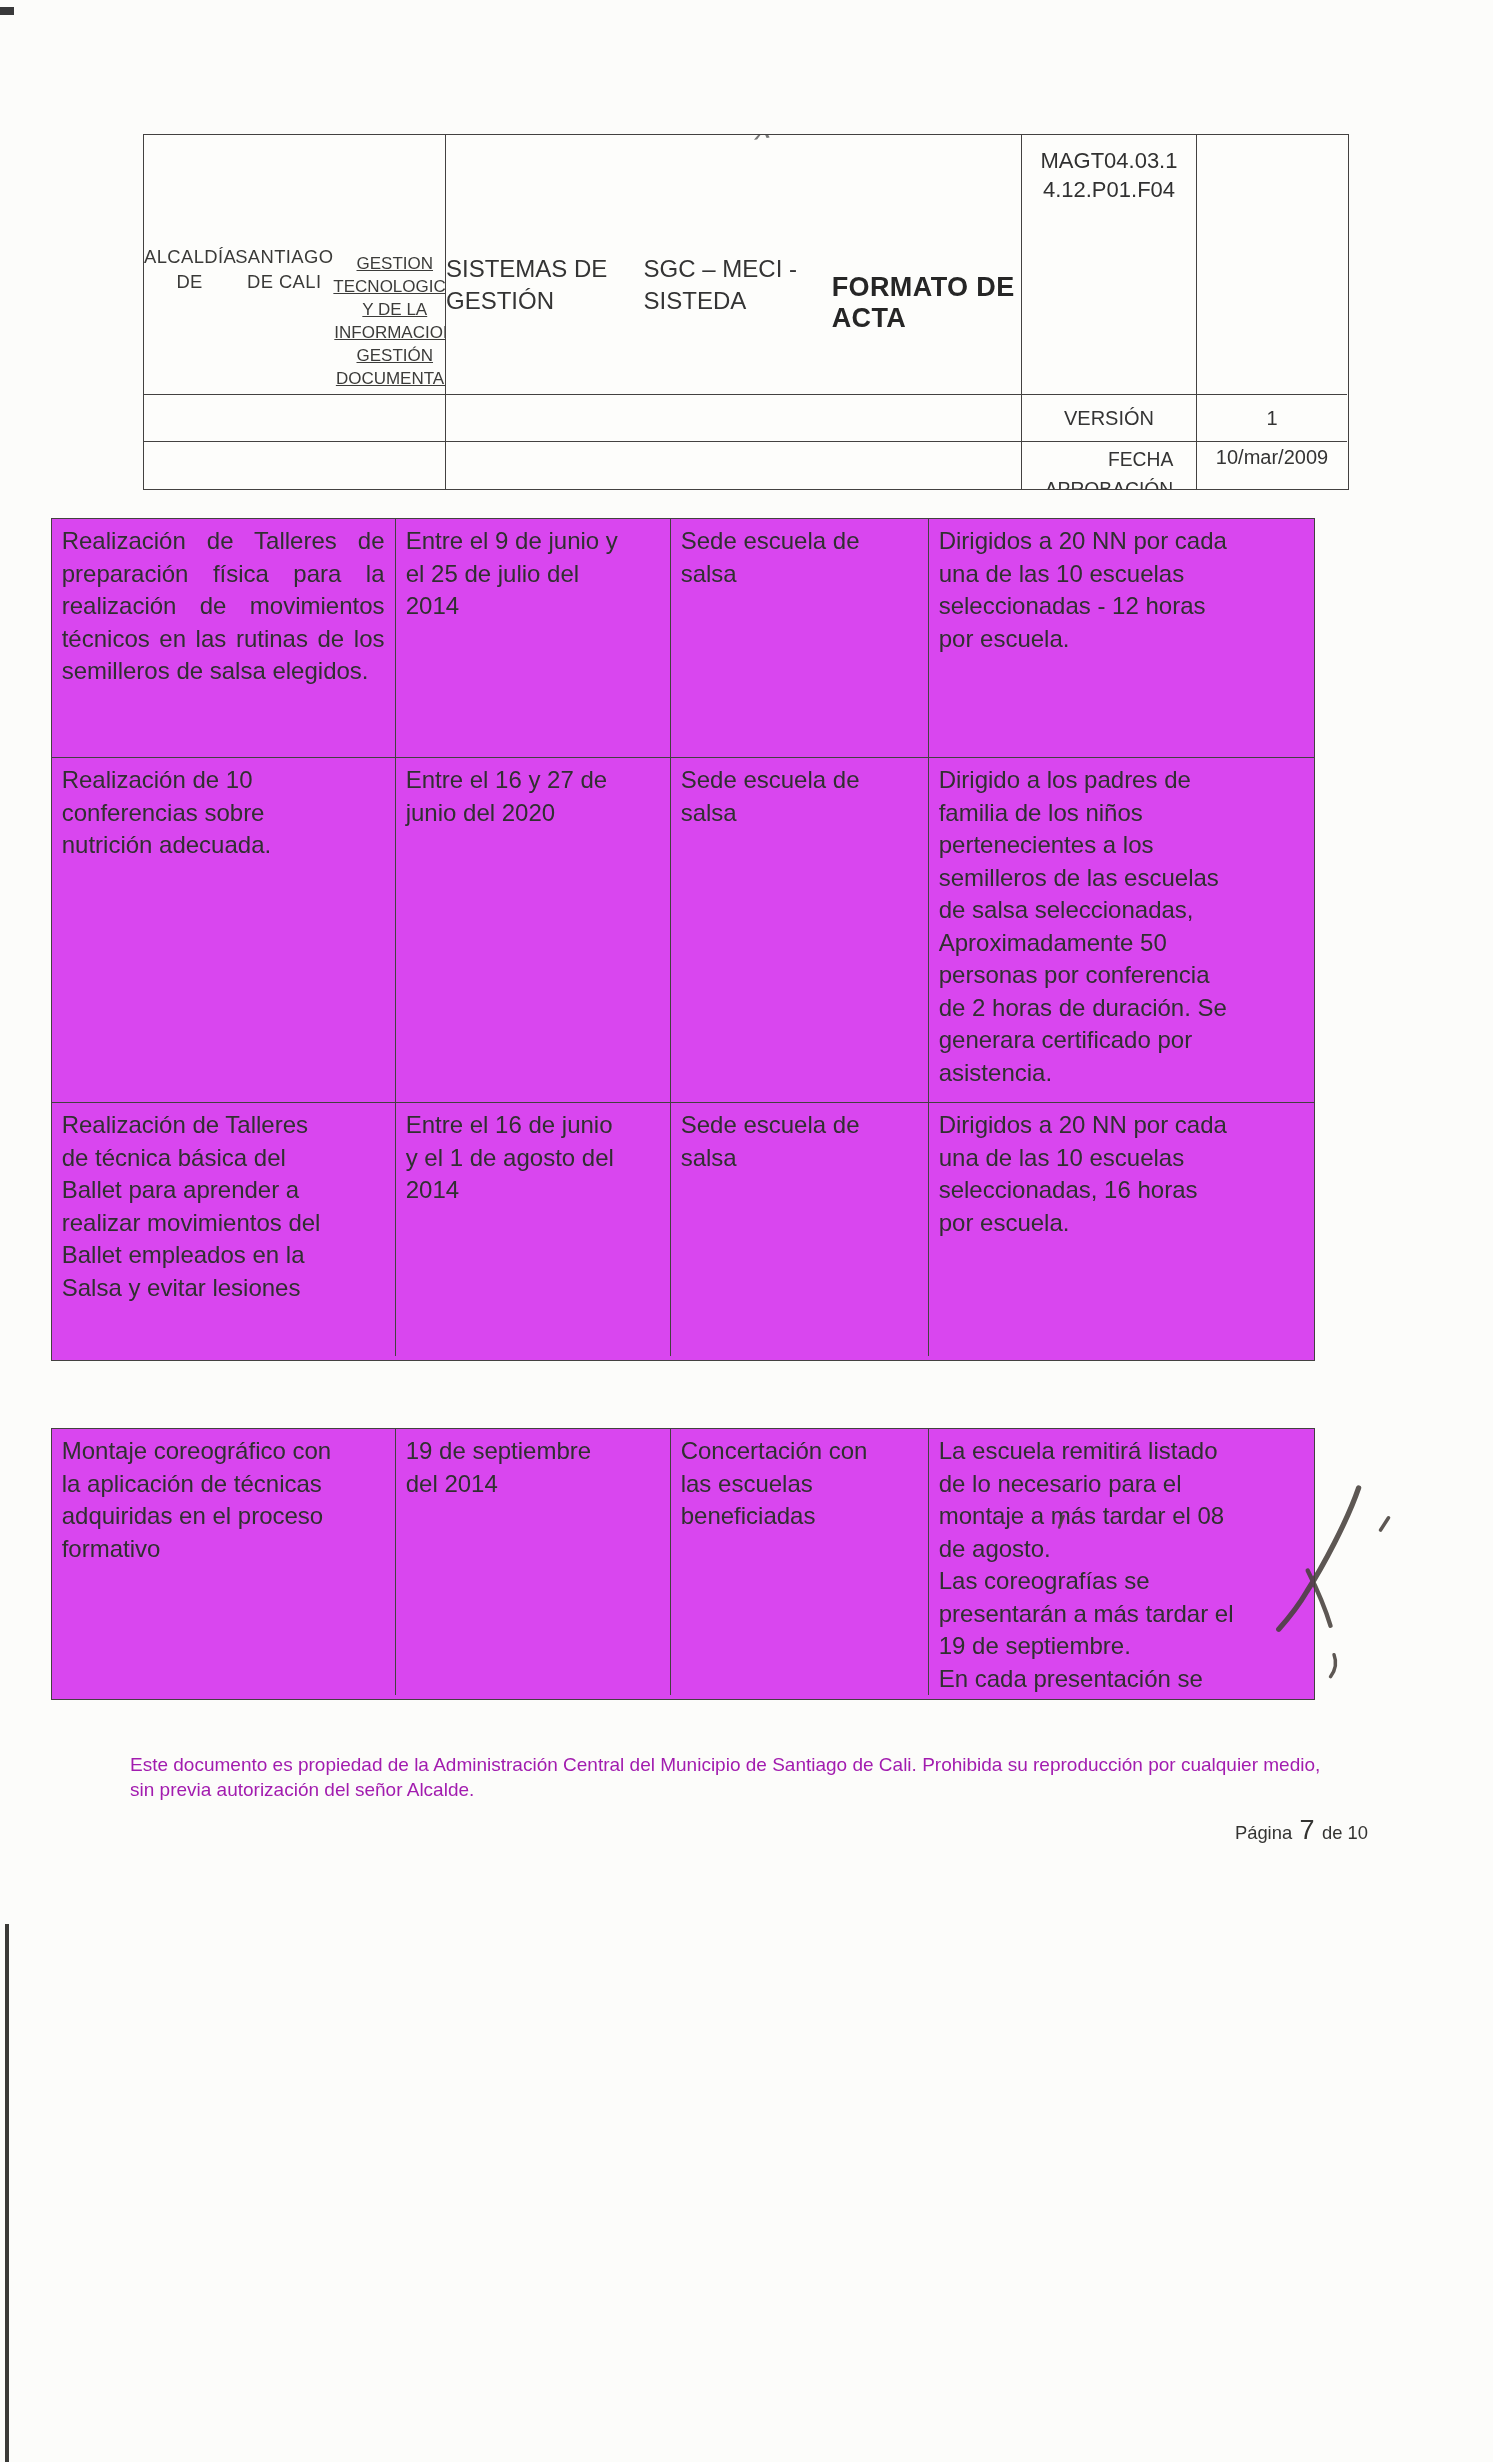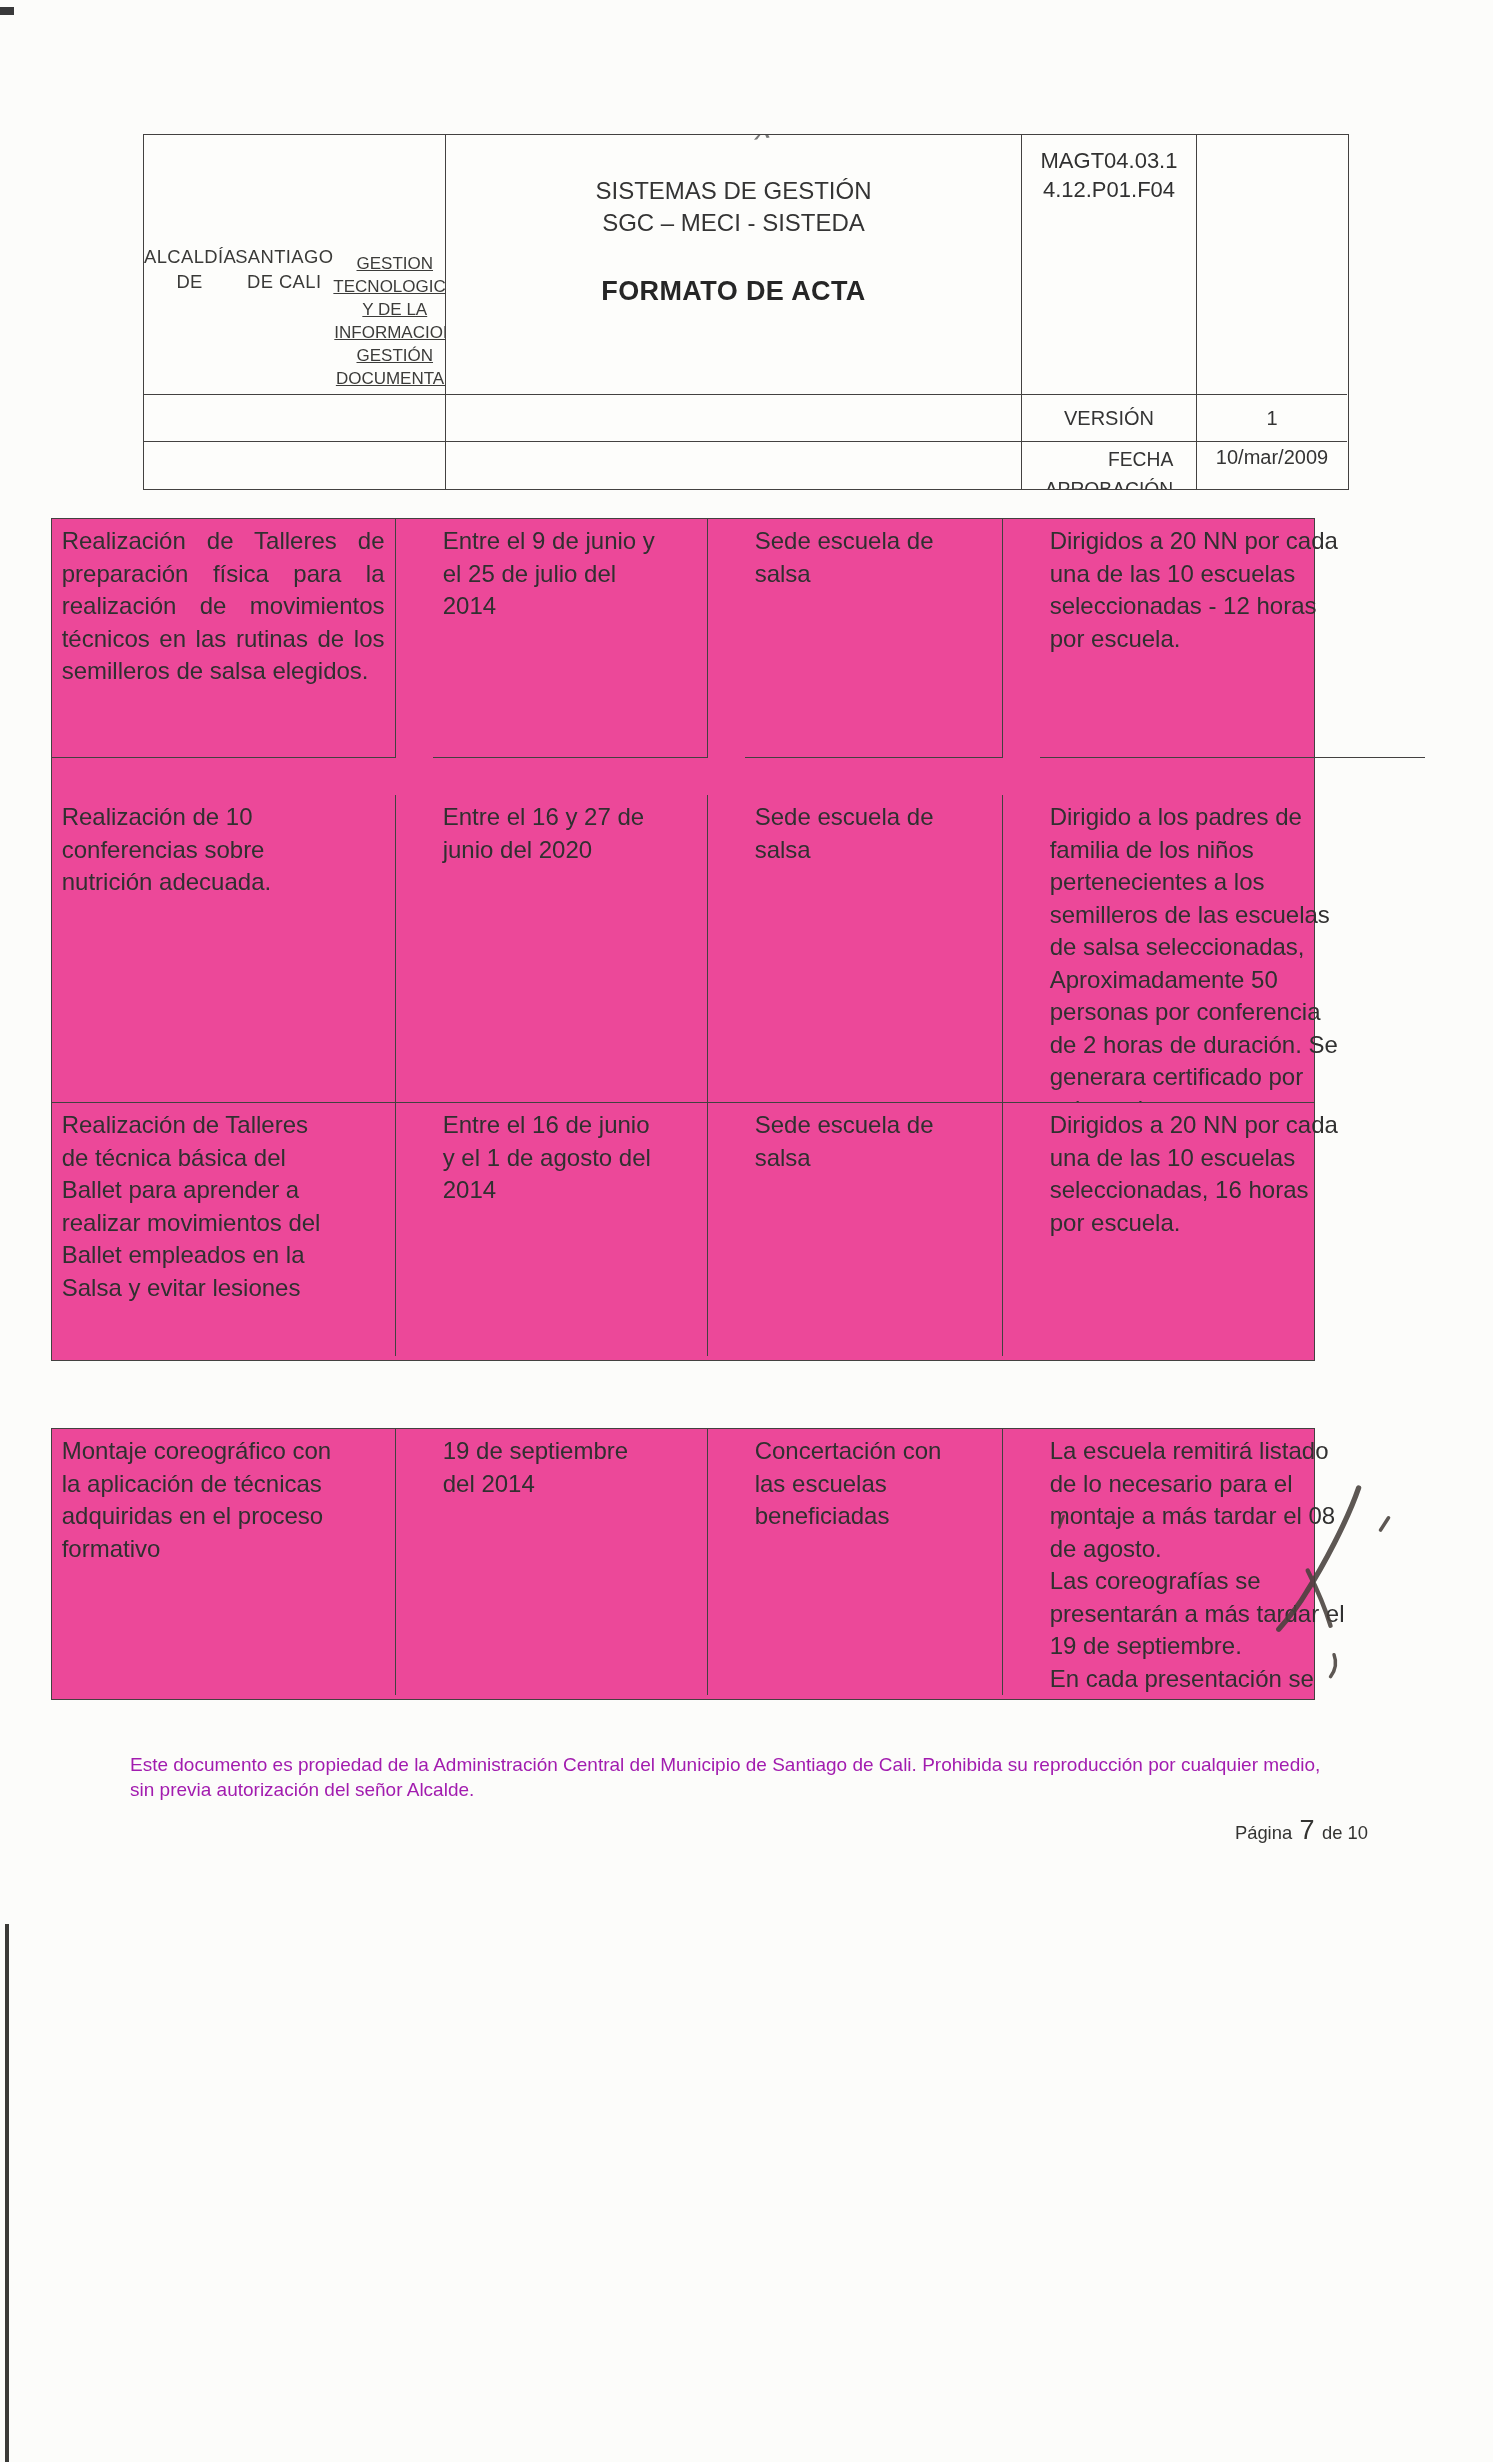--- a/index.html
+++ b/index.html
@@ -18,42 +18,42 @@
     border:1.8px solid #434140; background:#fdfdfb;
   }
   .hcell { border-right:1.8px solid #434140; border-bottom:1.8px solid #434140; box-sizing:border-box; overflow:hidden; }
   .hcell.last-col { border-right:none; }
   .hcell.last-row { border-bottom:none; }
 
   .c-logo { display:flex; align-items:center; padding-top:10.5px; }
   .org-caption { font-size:18.4px; line-height:24.6px; text-align:center; color:#3a3a38; letter-spacing:0.4px; }
   .dept-block { margin-top:auto; margin-bottom:4.4px; font-size:17px; line-height:23px; text-align:center; color:#3c3c3a;text-decoration:underline; }
 
-  .c-system { display:flex; flex-direction:column; align-items:center; padding-top:40px; position:relative; }
+  .c-system { display:flex; flex-direction:row; align-items:center; padding-top:40px; position:relative; }
   .system-line { font-size:24px; line-height:32px; color:#343434; }
   .doc-title { margin-top:37px; font-size:27px; font-weight:bold; letter-spacing:0.4px; color:#262626; }
   .scan-caret {
     position:absolute; left:309px; top:-7px; width:14px; height:10.5px;
     border-left:1.8px solid #555; border-right:1.8px solid #555;
     transform:rotate(-8deg) skewX(-20deg); border-bottom:none; border-top:none;
     clip-path:polygon(0 100%,50% 0,100% 100%,80% 100%,50% 30%,20% 100%);
     background:#555; opacity:.8;
   }
   .c-code { padding-top:10.5px; text-align:center; font-size:22px; line-height:29px; color:#313131; }
 
   .c-vlabel, .c-vvalue { display:flex; align-items:center; justify-content:center; font-size:20px; color:#343434; }
   .c-flabel { display:flex; align-items:flex-start; justify-content:center; text-align:right; font-size:19.3px; line-height:30px; padding-top:2.6px; color:#343434; white-space:pre-line; }
   .c-fvalue { display:flex; align-items:flex-start; justify-content:center; font-size:20px; padding-top:3.5px; color:#343434; }
 
   
   .acttable {
     position:absolute; left:51px; width:1262px;
     display:grid;
     grid-template-columns:344px 275px 258px 385px;
-    border:1.8px solid #434140; background:#ec4899;gap:37px;
+    border:1.8px solid #434140; background:#d946ef;
   }
   .sec-a { top:518px; height:628px; grid-template-rows:239px 386px; }
   .sec-b { top:1102px; height:257px; grid-template-rows:253px; }
   .sec-c { top:1428px; height:270px; grid-template-rows:266px; }
   .tcell {
     border-right:1.8px solid #434140; border-bottom:1.8px solid #434140;
     box-sizing:border-box; padding:6.1px 10.5px 5.3px 9.7px;
     font-size:24px; line-height:32.5px; color:#303030;
     white-space:pre-line; overflow:hidden;
   }

